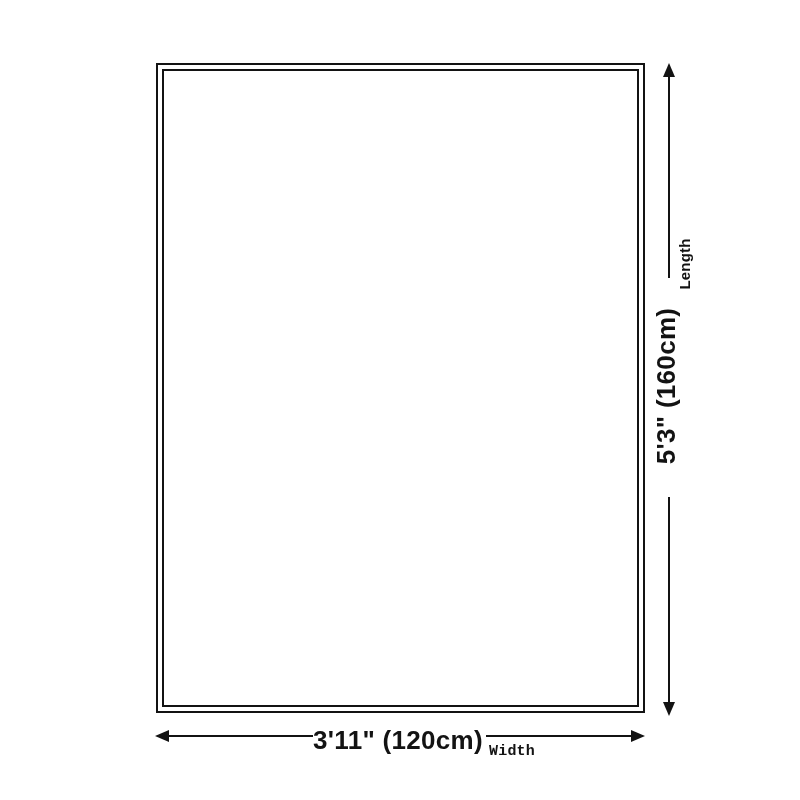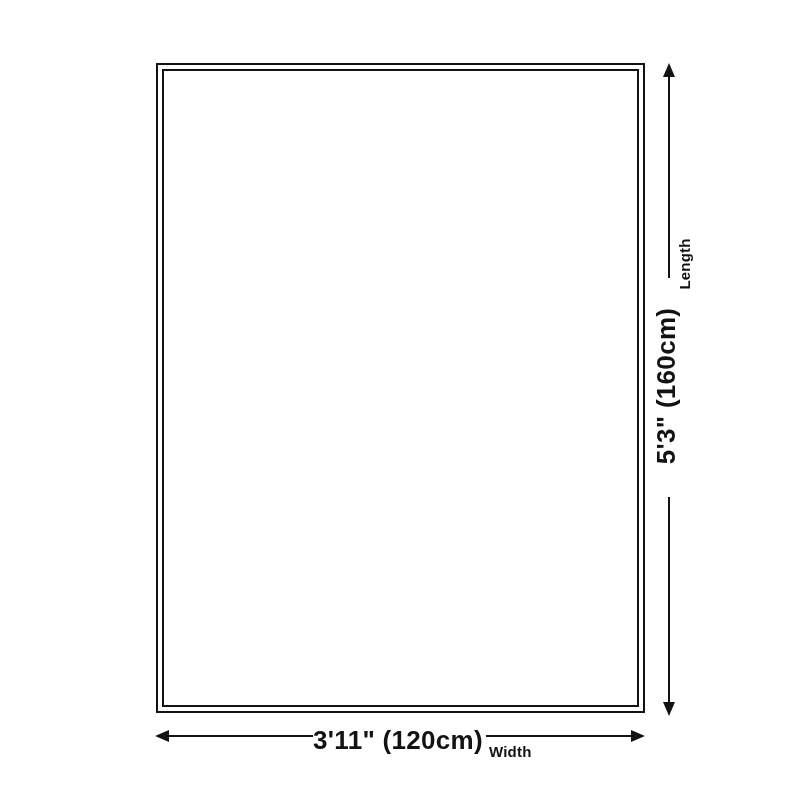--- a/index.html
+++ b/index.html
@@ -92,21 +92,21 @@
   }
   .lbl-length-label {
     left: 684px; top: 264px;
     transform: translate(-50%, -50%) rotate(-90deg);
   }
   .lbl-width-value {
     left: 398px; top: 740px;
     transform: translate(-50%, -50%);
   }
   .lbl-width-label {
-    left: 489px; top: 743px;
+    left: 489px; top: 743px; font-family: Liberation Mono, monospace;
   }
 </style>
 </head>
 <body>
 
 <div class="canvas">
 
   <div class="rug-outer">
     <div class="rug-inner"></div>
   </div>

